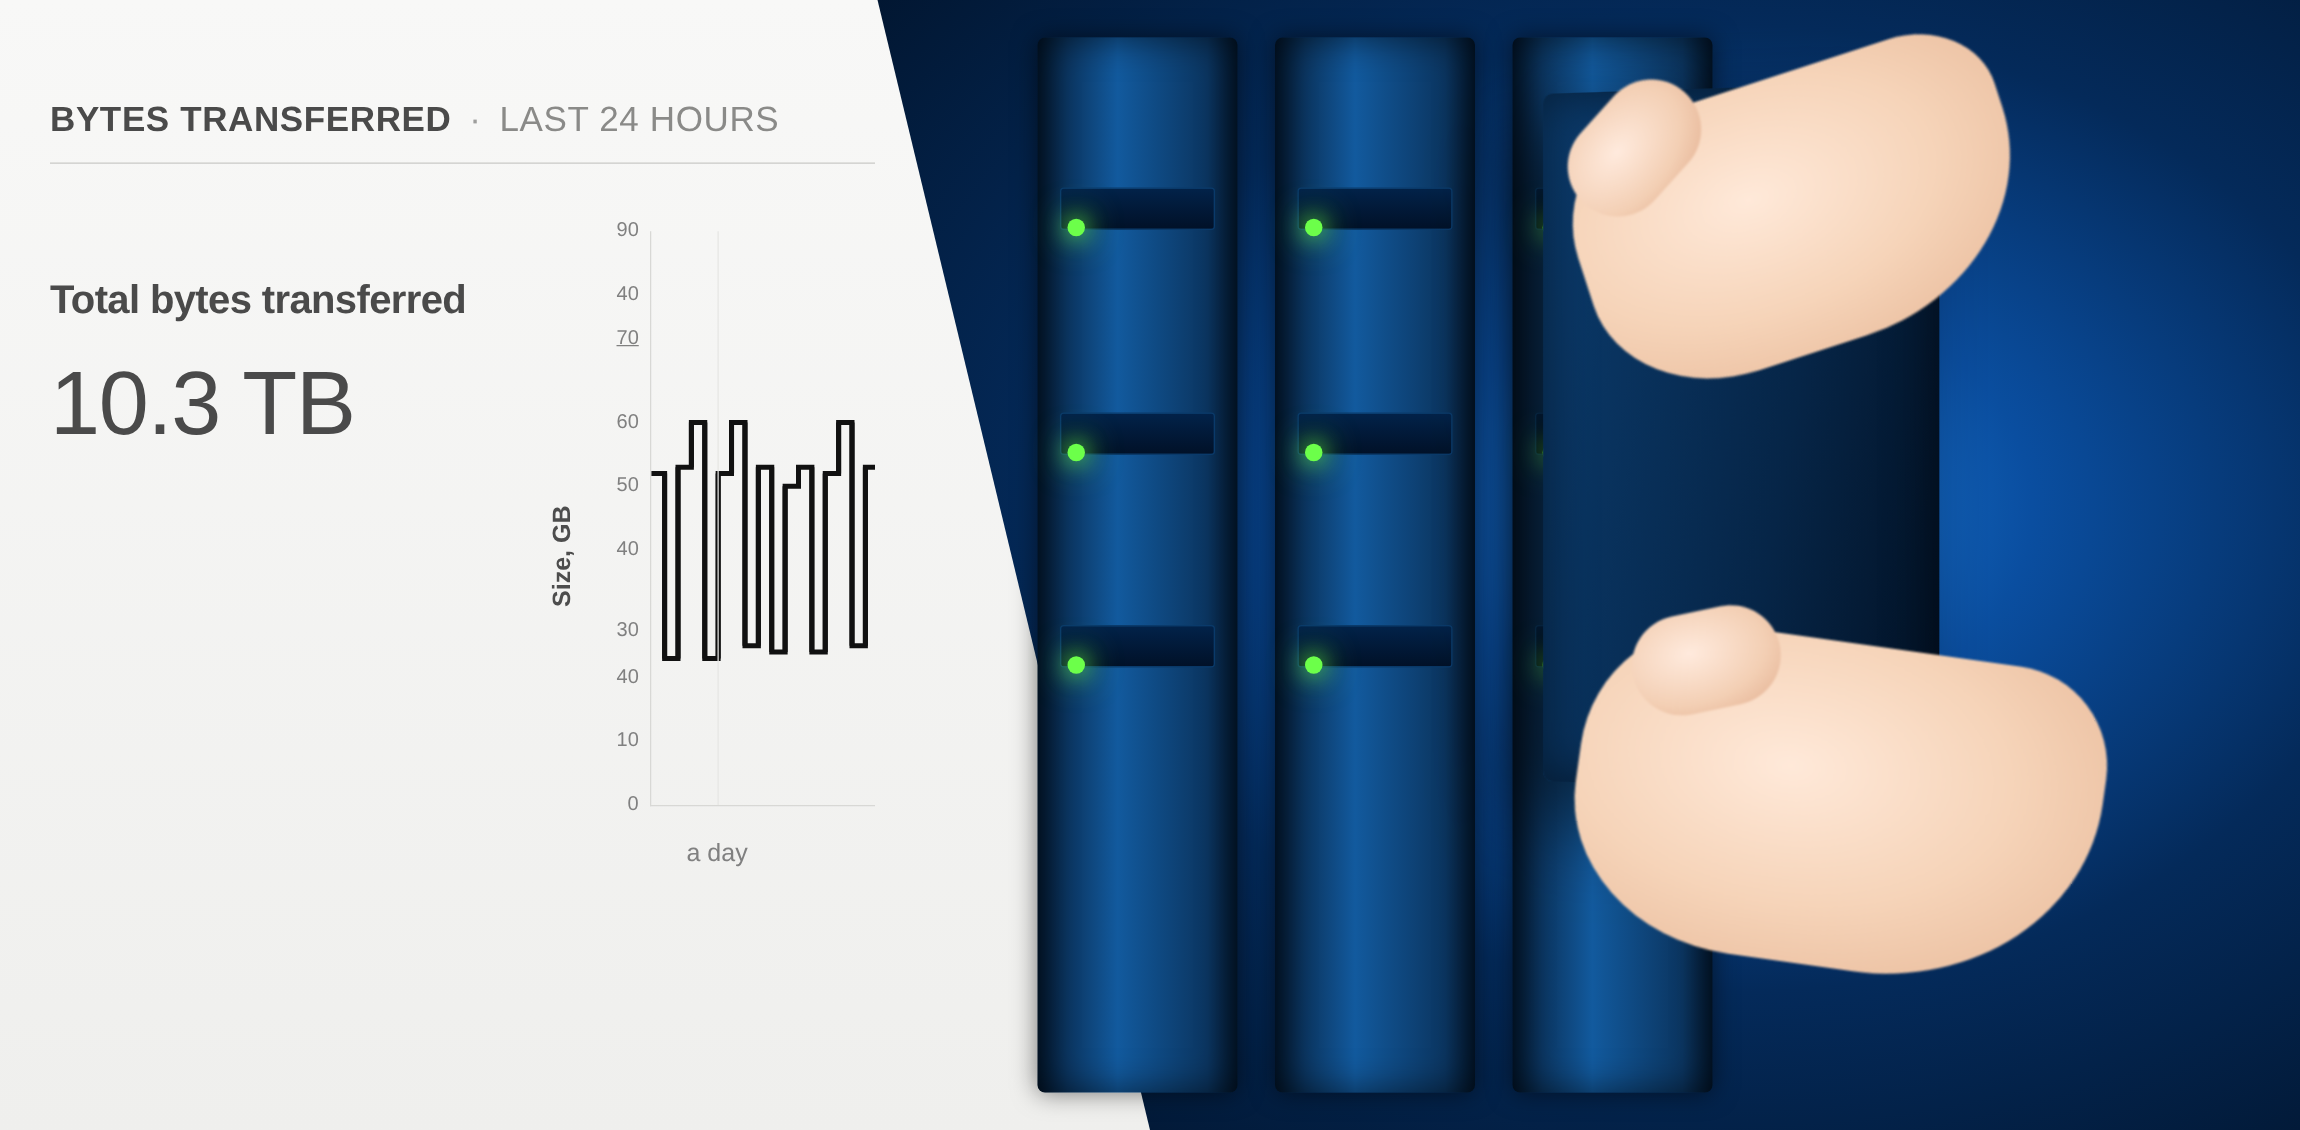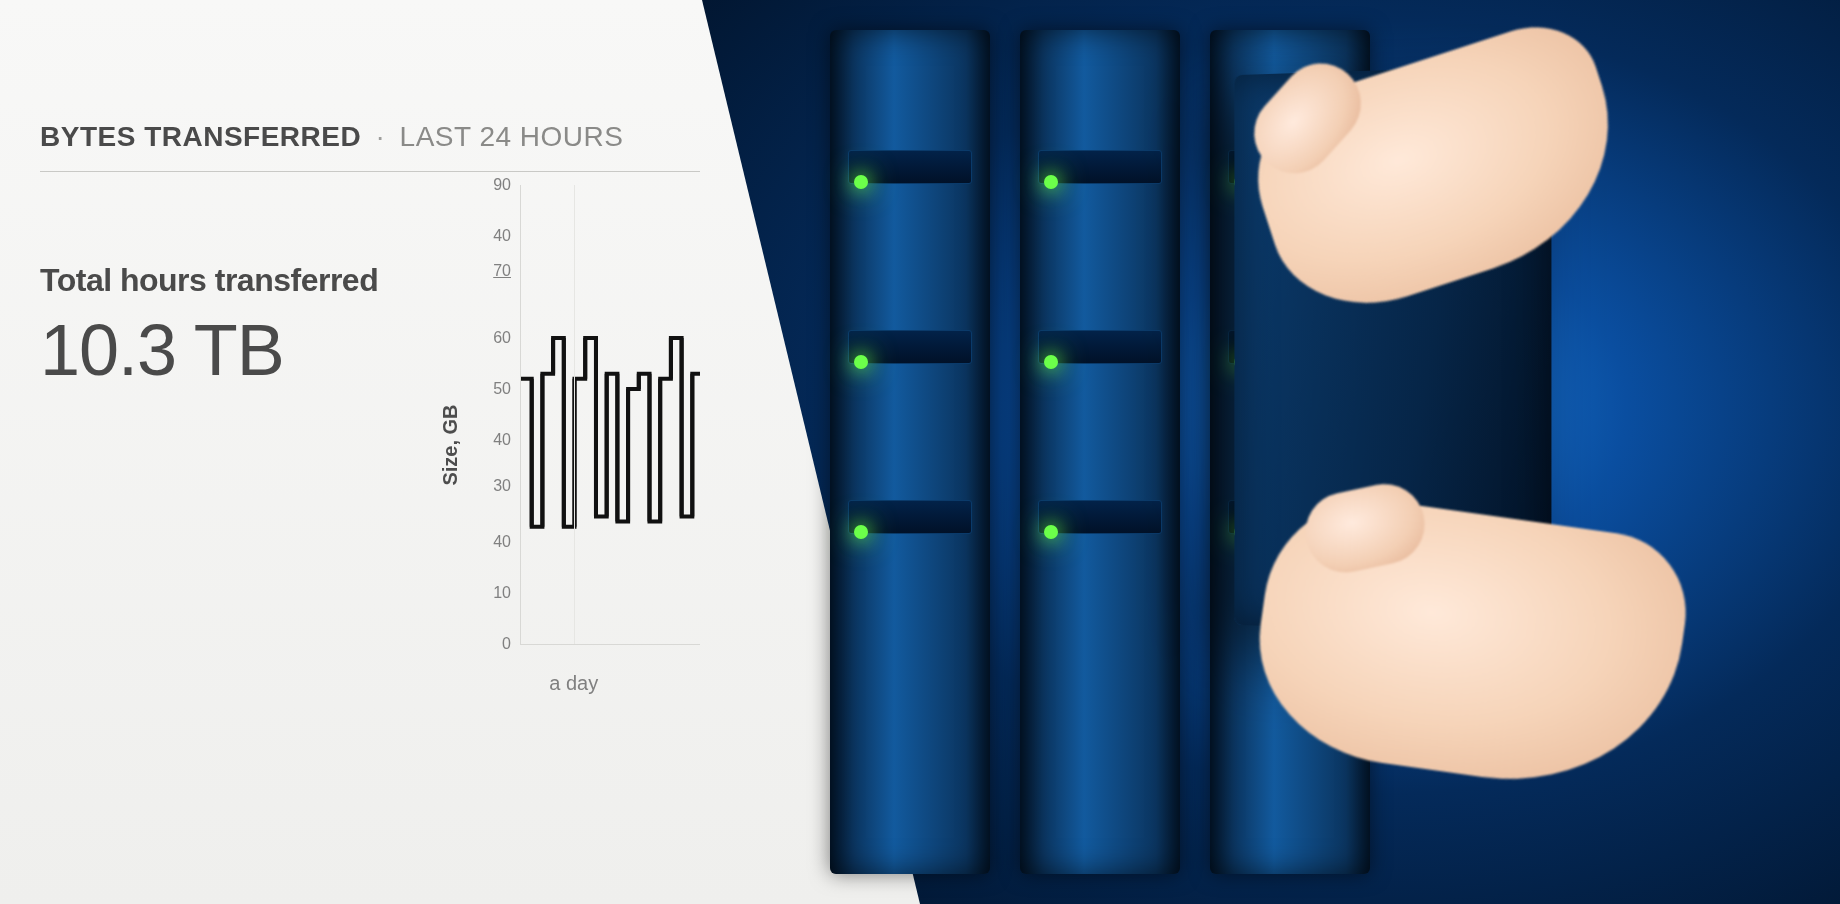--- a/index.html
+++ b/index.html
@@ -13,29 +13,28 @@
     width: 900px; height: 904px;
     background: linear-gradient(to bottom, #f8f8f7 0%, #efefed 100%);
     padding: 80px 40px 40px 40px;
   }
   .header-row {
     font-size: 28px;
     letter-spacing: 0.5px;
     color: #5c5c5c;
     padding-bottom: 18px;
     border-bottom: 1px solid #c9c9c6;
-    margin-top: 41px;
   }
   .header-bold { font-weight: 700; color: #4a4a4a; }
   .header-dot { color: #9e9e9c; margin: 0 6px; }
   .header-sub { font-weight: 300; color: #8a8a88; }
 
   .stat-block { margin-top: 90px; }
   .stat-label { font-size: 32px; font-weight: 700; color: #4a4a4a; letter-spacing: -0.5px; }
-  .stat-value { font-size: 72px; font-weight: 400; color: #4a4a4a; margin-top: 10px; letter-spacing: -1px; }
+  .stat-value { font-size: 72px; font-weight: 400; color: #4a4a4a; margin-top: 24px; letter-spacing: -1px; }
 
   .chart-wrap {
     position: absolute;
     left: 440px; top: 165px;
     width: 520px; height: 560px;
   }
   .y-axis-label {
     position: absolute;
     left: -30px; top: 50%;
     transform: translateY(-50%) rotate(-90deg);
@@ -141,21 +140,21 @@
 <body>
 
 <div class="panel">
   <div class="header-row">
     <span class="header-bold">BYTES TRANSFERRED</span>
     <span class="header-dot">·</span>
     <span class="header-sub">LAST 24 HOURS</span>
   </div>
 
   <div class="stat-block">
-    <div class="stat-label">Total hours transferred</div>
+    <div class="stat-label">Total bytes transferred</div>
     <div class="stat-value">10.3 TB</div>
   </div>
 
   <div class="chart-wrap">
     <div class="y-axis-label">Size, GB</div>
     <div class="plot-area" id="plot">
       <svg class="bars" id="bars-svg" preserveAspectRatio="none" viewBox="0 0 439 459">
           <path d="M 0 193.8 L 0.0 193.8 L 10.7 193.8 L 10.7 341.7 L 21.4 341.7 L 21.4 188.7 L 32.1 188.7 L 32.1 153.0 L 42.8 153.0 L 42.8 341.7 L 53.5 341.7 L 53.5 193.8 L 64.2 193.8 L 64.2 153.0 L 75.0 153.0 L 75.0 331.5 L 85.7 331.5 L 85.7 188.7 L 96.4 188.7 L 96.4 336.6 L 107.1 336.6 L 107.1 204.0 L 117.8 204.0 L 117.8 188.7 L 128.5 188.7 L 128.5 336.6 L 139.2 336.6 L 139.2 193.8 L 149.9 193.8 L 149.9 153.0 L 160.6 153.0 L 160.6 331.5 L 171.3 331.5 L 171.3 188.7 L 182.0 188.7 L 182.0 147.9 L 192.7 147.9 L 192.7 341.7 L 203.4 341.7 L 203.4 193.8 L 214.1 193.8 L 214.1 331.5 L 224.9 331.5 L 224.9 178.5 L 235.6 178.5 L 235.6 188.7 L 246.3 188.7 L 246.3 336.6 L 257.0 336.6 L 257.0 163.2 L 267.7 163.2 L 267.7 336.6 L 278.4 336.6 L 278.4 193.8 L 289.1 193.8 L 289.1 163.2 L 299.8 163.2 L 299.8 336.6 L 310.5 336.6 L 310.5 204.0 L 321.2 204.0 L 321.2 341.7 L 331.9 341.7 L 331.9 188.7 L 342.6 188.7 L 342.6 183.6 L 353.3 183.6 L 353.3 331.5 L 364.0 331.5 L 364.0 219.3 L 374.8 219.3 L 374.8 336.6 L 385.5 336.6 L 385.5 188.7 L 396.2 188.7 L 396.2 331.5 L 406.9 331.5 L 406.9 178.5 L 417.6 178.5 L 417.6 336.6 L 428.3 336.6 L 428.3 193.8 L 439.0 193.8" fill="none" stroke="#111" stroke-width="4"></path>
           <line x1="0" x2="0" y1="193.8" y2="193.8" stroke="#111" stroke-width="4"></line>
           <line x1="10.707317073170731" x2="10.707317073170731" y1="193.8" y2="341.7" stroke="#111" stroke-width="4"></line>
@@ -195,21 +194,21 @@
           <line x1="374.7560975609756" x2="374.7560975609756" y1="219.29999999999998" y2="336.6" stroke="#111" stroke-width="4"></line>
           <line x1="385.4634146341463" x2="385.4634146341463" y1="188.7" y2="336.6" stroke="#111" stroke-width="4"></line>
           <line x1="396.1707317073171" x2="396.1707317073171" y1="188.7" y2="331.5" stroke="#111" stroke-width="4"></line>
           <line x1="406.8780487804878" x2="406.8780487804878" y1="178.5" y2="331.5" stroke="#111" stroke-width="4"></line>
           <line x1="417.5853658536585" x2="417.5853658536585" y1="178.5" y2="336.6" stroke="#111" stroke-width="4"></line>
           <line x1="428.29268292682923" x2="428.29268292682923" y1="193.8" y2="336.6" stroke="#111" stroke-width="4"></line>
         </svg>
     <div class="tick-y" style="top: 459px;">0</div>
         <div class="tick-y" style="top: 408px; text-align: center;">10</div>
         <div class="tick-y" style="top: 357px;">40</div>
-        <div class="tick-y" style="top: 301px;">30</div>
+        <div class="tick-y" style="top: 320px;">30</div>
         <div class="tick-y" style="top: 255px;">40</div>
         <div class="tick-y" style="top: 204px;">50</div>
         <div class="tick-y" style="top: 153px;">60</div>
         <div class="tick-y" style="top: 86px; text-decoration: underline;">70</div>
         <div class="tick-y" style="top: 51px;">40</div>
         <div class="tick-y" style="top: 0px;">90</div>
         <div class="grid-v" style="left: 52.68px;"></div>
         <div class="tick-x" style="left: 52.68px;">a day</div>
         <div class="grid-v" style="left: 307.3px;"></div>
         <div class="tick-x" style="left: 307.3px;">20 hours</div>

